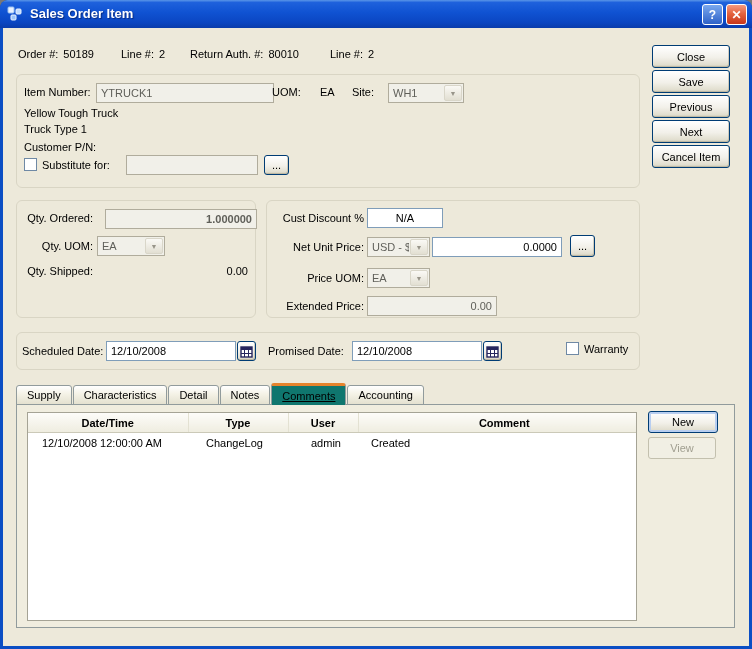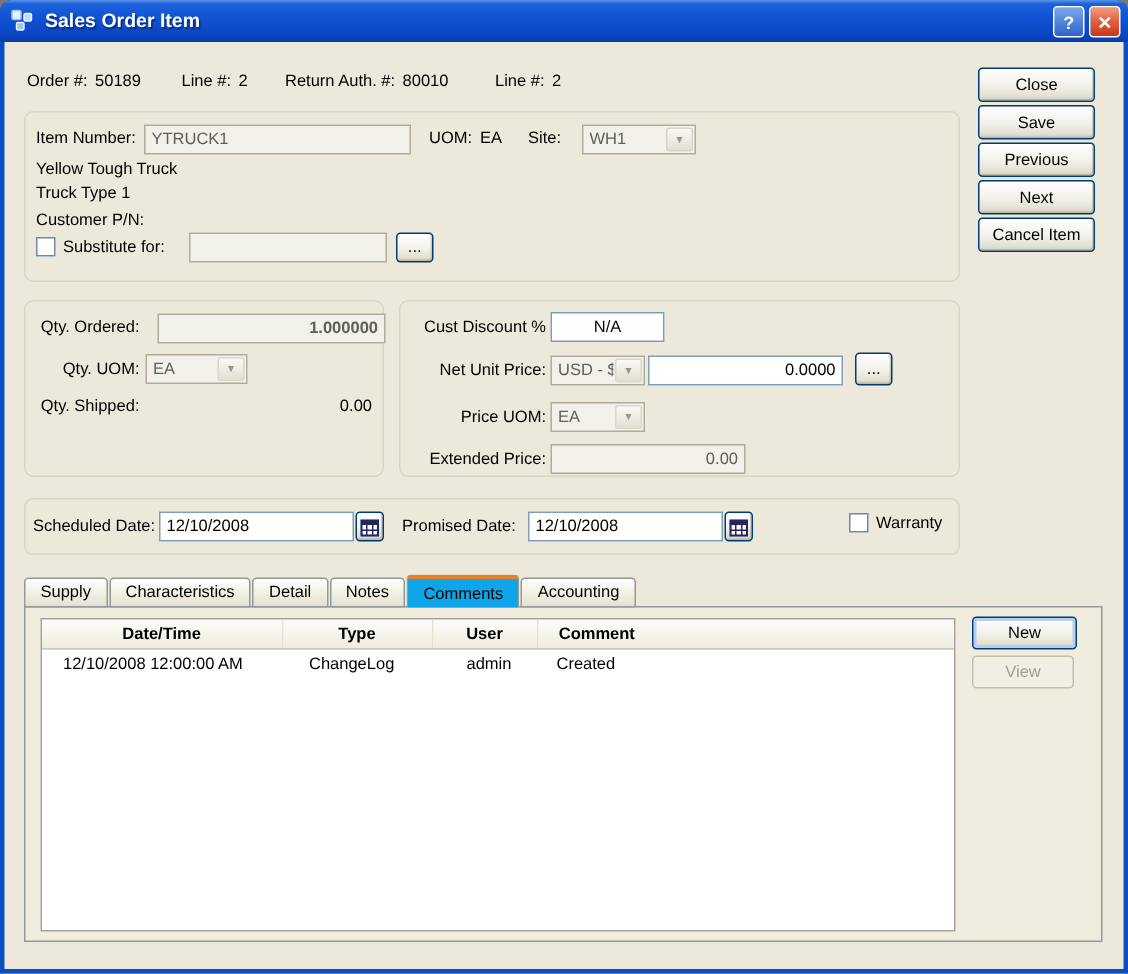--- a/index.html
+++ b/index.html
@@ -43,32 +43,32 @@
   .xp-btn.focused{box-shadow:inset 0 0 0 2px #B8CEF0, inset -1px -1px 0 rgba(165,158,132,.45);}
   .xp-btn.disabled{border-color:#C3C0AE;background:#F1EFE4;color:#A09E90;box-shadow:none;}
 
   .checkbox{position:absolute;width:13px;height:13px;box-sizing:border-box;background:#fff;border:1px solid #6F89A5;}
 
   
   .tabs{position:absolute;left:16px;top:383px;height:22px;display:flex;align-items:flex-end;z-index:3;}
   .tab{box-sizing:border-box;height:20px;border:1px solid #919B9C;border-radius:3px 3px 0 0;
     background:linear-gradient(#FFFFFF,#F4F2E6 45%,#E4E1D0 100%);
     font-size:11px;display:flex;align-items:center;padding:0 10px;margin-right:1px;white-space:nowrap;}
-  .tab.active{height:22px;border-bottom:none;border-top:3px solid #E5832C;background:#0ea5e9;z-index:4;}
+  .tab.active{height:22px;border-bottom:none;border-top:3px solid #E5832C;background:#0f766e;z-index:4;text-decoration:underline;}
 
   .tabpanel{position:absolute;left:16px;top:404px;width:719px;height:224px;box-sizing:border-box;
     border:1px solid #919B9C;background:#F0EDDF;z-index:1;}
 
   
   .ctable-wrap{position:absolute;left:27px;top:412px;width:610px;height:209px;box-sizing:border-box;
     border:1px solid #A5A395;background:#fff;overflow:hidden;z-index:2;}
   table.ctable{width:100%;border-collapse:collapse;table-layout:fixed;font-size:11px;}
   .ctable th{height:19px;font-weight:700;font-size:11px;background:linear-gradient(#FDFCF9,#EFEDE0);
     border-bottom:1px solid #CBC9B8;border-right:1px solid #E3E1D2;padding:0;white-space:nowrap;overflow:hidden;}
-  .ctable th:last-child{border-right:none;text-align:left;padding-left:14px;}
+  .ctable th:last-child{border-right:none;text-align:center;padding-left:14px;}
   .ctable td{height:17px;padding:1px 2px;white-space:nowrap;overflow:hidden;}
   .ctable td:nth-child(1){padding-left:14px;}
   .ctable td:nth-child(2){padding-left:18px;}
   .ctable td:nth-child(3){padding-left:23px;}
   .ctable td:nth-child(4){padding-left:13px;}
 </style>
 </head>
 <body>
 
 <div class="window">
@@ -103,21 +103,21 @@
 
   <button class="xp-btn" style="left:652px;top:45px;width:78px;height:23px">Close</button>
   <button class="xp-btn" style="left:652px;top:70px;width:78px;height:23px">Save</button>
   <button class="xp-btn" style="left:652px;top:95px;width:78px;height:23px">Previous</button>
   <button class="xp-btn" style="left:652px;top:120px;width:78px;height:23px">Next</button>
   <button class="xp-btn" style="left:652px;top:145px;width:78px;height:23px">Cancel Item</button>
 
   <div class="groupbox" style="left:16px;top:74px;width:624px;height:114px"></div>
   <div class="lbl" style="left:24px;top:86px">Item Number:</div>
   <input class="field disabled" style="left: 96px; top: 83px; width: 178px;" readonly="" value="YTRUCK1">
-  <div class="lbl" style="left:286px;top:86px">UOM:</div>
+  <div class="lbl" style="left:272px;top:86px">UOM:</div>
   <div class="lbl" style="left:320px;top:86px">EA</div>
   <div class="lbl" style="left:352px;top:86px">Site:</div>
   <div class="combo" style="left:388px;top:83px;width:76px">
     <span class="combo-txt">WH1</span>
     <span class="combo-arrow">▼</span>
   </div>
   <div class="lbl" style="left:24px;top:107px">Yellow Tough Truck</div>
   <div class="lbl" style="left:24px;top:123px">Truck Type 1</div>
   <div class="lbl" style="left:24px;top:141px">Customer P/N:</div>
   <div class="checkbox" style="left:24px;top:158px"></div>

